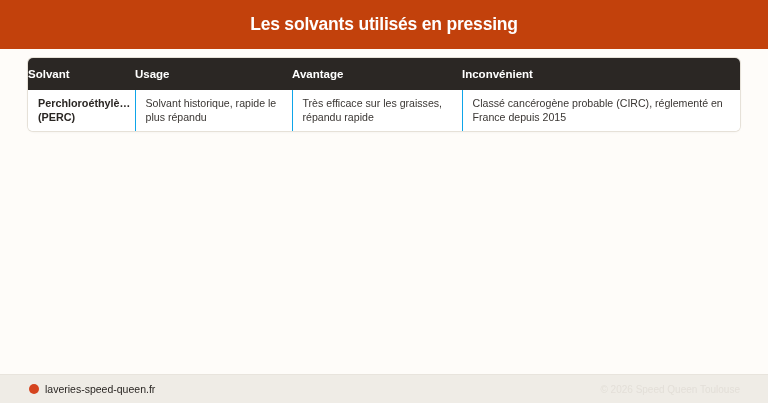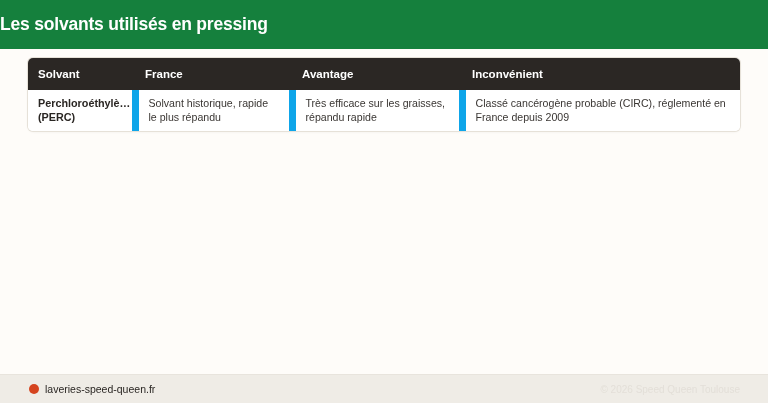--- a/index.html
+++ b/index.html
@@ -5,45 +5,45 @@
     * { box-sizing: border-box; margin: 0; padding: 0; }
     html, body { width: 768px; height: 403px; overflow: hidden; }
     body {
       background: #FEFCF9;
       font-family: "Liberation Sans", sans-serif;
       color: #2A2623;
       position: relative;
     }
     .header {
       position: absolute; left: 0; top: 0; width: 768px; height: 49px;
-      background: #15803d;
-      display: flex; align-items: center; justify-content: flex-start;
+      background: #c2410c;
+      display: flex; align-items: center; justify-content: center;
     }
     .header h1 {
       color: #FFFFFF; font-size: 17.5px; font-weight: bold; letter-spacing: -0.2px;
     }
     .card {
       position: absolute; left: 28px; top: 58px; width: 712px;
       border-radius: 5px; overflow: hidden;
       box-shadow: 0 0 0 1px #E6E1D8, 0 1px 3px rgba(0,0,0,0.06);
       background: #FFFFFF;
     }
     table { width: 100%; border-collapse: collapse; table-layout: fixed; }
     thead tr { background: #2B2724; height: 32px; }
     th {
       color: #FFFFFF; font-size: 11.5px; font-weight: bold; text-align: left;
-      padding: 0 10px; vertical-align: middle;
+      padding: 0 0; vertical-align: middle;
     }
     tbody tr { height: 40.75px; }
     tbody tr:nth-child(odd) { background: #FFFFFF; }
     tbody tr:nth-child(even) { background: #F6F3EE; }
     td {
       font-size: 10.6px; line-height: 14px; color: #3A3633;
       padding: 0 10px; vertical-align: middle;
-      border-right: 7px solid #0ea5e9;
+      border-right: 1px solid #0ea5e9;
     }
     td:last-child { border-right: none; }
     tbody tr + tr td { border-top: 1px solid #ECE8E1; }
     td.solvant { font-weight: bold; color: #2A2623; font-size: 10.8px; }
     .col1 { width: 107px; }
     .col2 { width: 157px; }
     .col3 { width: 170px; }
     .col4 { width: auto; }
     .footer {
       position: absolute; left: 0; top: 374px; width: 768px; height: 29px;
@@ -70,31 +70,31 @@
   <table>
     <colgroup>
       <col class="col1">
         <col class="col2">
         <col class="col3">
         <col class="col4">
     </colgroup>
     <thead>
       <tr>
         <th>Solvant</th>
-        <th>France</th>
+        <th>Usage</th>
         <th>Avantage</th>
         <th>Inconvénient</th>
       </tr>
     </thead>
     <tbody>
       <tr>
         <td class="solvant">Perchloroéthylè… (PERC)</td>
         <td>Solvant historique, rapide le plus répandu</td>
         <td>Très efficace sur les graisses, répandu rapide</td>
-        <td>Classé cancérogène probable (CIRC), réglementé en France depuis 2009</td>
+        <td>Classé cancérogène probable (CIRC), réglementé en France depuis 2015</td>
       </tr>
     </tbody>
   </table>
 </div>
 
 <div class="footer">
   <div class="footer-left">
     <span class="dot"></span>
     <span class="site">laveries-speed-queen.fr</span>
   </div>

